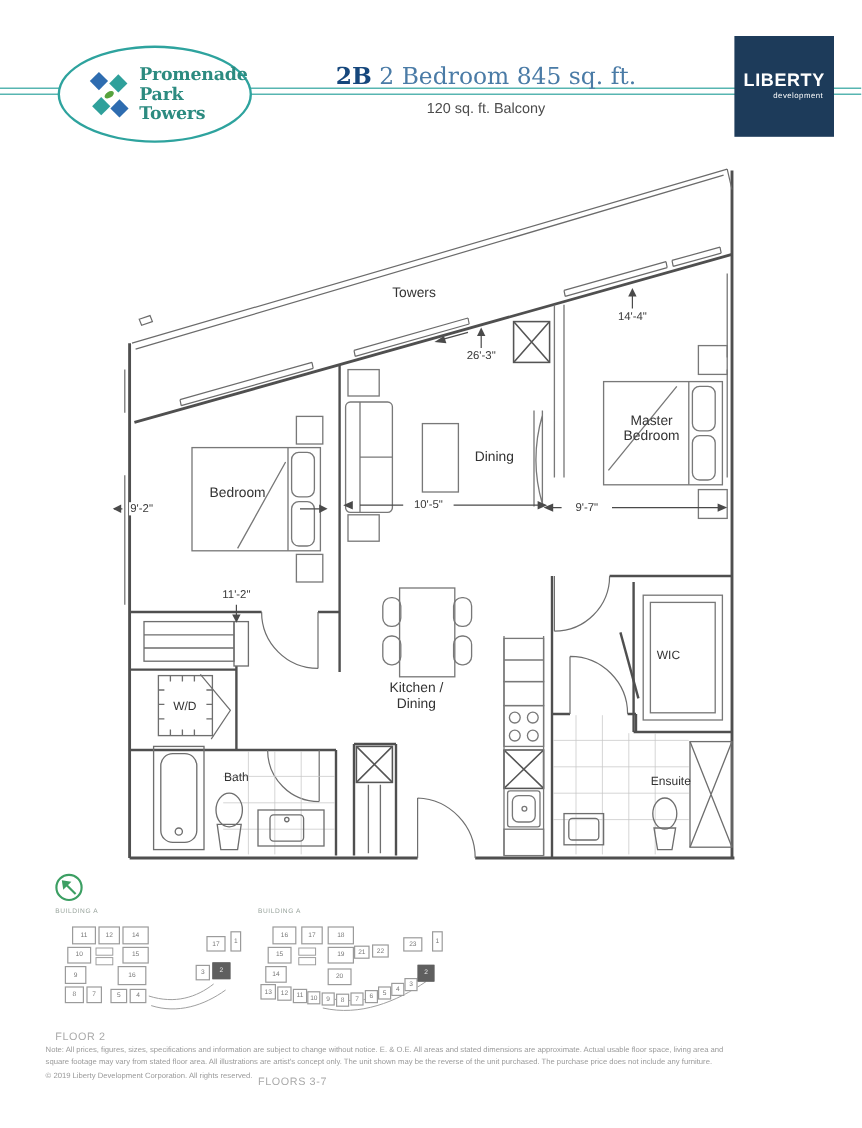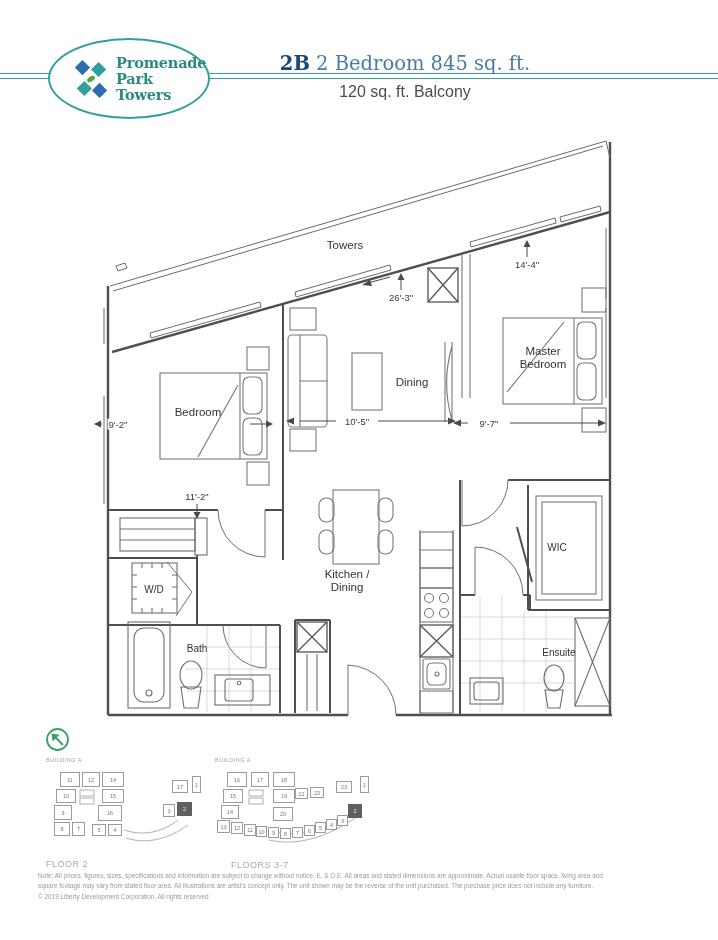--- a/index.html
+++ b/index.html
@@ -11,21 +11,21 @@
   .oval{position:absolute;left:48px;top:38px;width:158px;height:77px;background:#fff;
         border:2.5px solid #2ea39e;border-radius:50%;z-index:2;display:flex;align-items:center;}
   .oval svg{margin-left:22px;}
   .logotext{margin-left:6px;font-family:"DejaVu Serif",serif;font-weight:bold;
             font-size:14.5px;line-height:16px;color:#2c8b80;letter-spacing:-0.2px;}
   .titleblock{position:absolute;left:230px;top:40px;width:350px;text-align:center;z-index:2;
               font-family:"DejaVu Serif",serif;font-size:19.5px;white-space:nowrap;margin-top:12px;}
   .unitcode{color:#16477c;font-weight:bold;}
   .titlemain{color:#4a7ba6;}
   .subtitle{position:absolute;left:230px;top:83px;width:350px;text-align:center;
-            font-size:16px;color:#4c4c4c;z-index:2;}
+            font-size:12px;color:#4c4c4c;z-index:2;}
   .liberty{position:absolute;left:612px;top:30px;width:83px;height:84px;background:#1d3b5a;
            z-index:2;color:#fff;display:flex;flex-direction:column;justify-content:center;}
   .liberty .nm{font-size:15px;font-weight:bold;letter-spacing:0.5px;text-align:center;line-height:14px;}
   .liberty .sub{font-size:6.5px;text-align:right;padding-right:9px;margin-top:2px;letter-spacing:0.4px;}
   
   .plan{position:absolute;left:90px;top:130px;width:540px;height:600px;}
   .plan svg{position:absolute;left:0;top:0;}
   .room{position:absolute;transform:translate(-50%,-50%);font-size:11.5px;color:#333;
         text-align:center;white-space:nowrap;line-height:13px;}
   .room.sm{font-size:10px;}
@@ -63,20 +63,24 @@
       <div>Promenade</div>
       <div>Park Towers</div>
     </div>
   </div>
 
   <div class="titleblock">
     <span class="unitcode">2B</span><span class="titlemain"> 2 Bedroom 845 sq. ft.</span>
   </div>
   <div class="subtitle">120 sq. ft. Balcony</div>
 
+  <div class="liberty">
+    <div class="nm">LIBERTY</div>
+    <div class="sub">development</div>
+  </div>
 
   <div class="plan">
     <svg width="540" height="600" viewBox="0 0 540 600">
 
       <g stroke="#4f4f4f" stroke-width="2.4" fill="none">
         <path d="M18,156 L18,585"></path>
         <path d="M18,585 L258,585 M306,585 L522,585"></path>
         <path d="M520,12 L520,585"></path>
         <path d="M22,222 L520,82"></path>
       </g>
@@ -262,21 +266,21 @@
   <div class="keyplan" style="left:215px;top:766px;width:180px;height:85px;">
     <svg width="180" height="85" viewBox="0 0 180 85">
       <g stroke="#9b9b9b" stroke-width="0.8" fill="none">
         <path d="M54,74 C85,81 115,69 140,52"></path>
         <path d="M60,66 C88,72 114,62 133,49"></path>
         <rect x="34" y="24" width="14" height="6"></rect>
           <rect x="34" y="32" width="14" height="6"></rect>
       </g>
     </svg>
   <div class="kp-cell" style="left: 12px; top: 6px; width: 20px; height: 15px;">16</div><div class="kp-cell" style="left: 36px; top: 6px; width: 18px; height: 15px;">17</div><div class="kp-cell" style="left: 58px; top: 6px; width: 22px; height: 15px;">18</div><div class="kp-cell" style="left: 8px; top: 23px; width: 20px; height: 14px;">15</div><div class="kp-cell" style="left: 58px; top: 23px; width: 22px; height: 14px;">19</div><div class="kp-cell" style="left: 6px; top: 39px; width: 18px; height: 14px;">14</div><div class="kp-cell" style="left: 58px; top: 41px; width: 20px; height: 14px;">20</div><div class="kp-cell" style="left: 2px; top: 54px; width: 13px; height: 13px;">13</div><div class="kp-cell" style="left: 16px; top: 56px; width: 12px; height: 12px;">12</div><div class="kp-cell" style="left: 29px; top: 58px; width: 12px; height: 12px;">11</div><div class="kp-cell" style="left: 41px; top: 60px; width: 11px; height: 11px;">10</div><div class="kp-cell" style="left: 53px; top: 61px; width: 11px; height: 11px;">9</div><div class="kp-cell" style="left: 65px; top: 62px; width: 11px; height: 11px;">8</div><div class="kp-cell" style="left: 77px; top: 61px; width: 11px; height: 11px;">7</div><div class="kp-cell" style="left: 89px; top: 59px; width: 11px; height: 11px;">6</div><div class="kp-cell" style="left: 100px; top: 56px; width: 11px; height: 11px;">5</div><div class="kp-cell" style="left: 111px; top: 53px; width: 11px; height: 11px;">4</div><div class="kp-cell" style="left: 122px; top: 49px; width: 11px; height: 11px;">3</div><div class="kp-cell" style="left: 80px; top: 22px; width: 13px; height: 11px;">21</div><div class="kp-cell" style="left: 95px; top: 21px; width: 14px; height: 11px;">22</div><div class="kp-cell" style="left: 121px; top: 15px; width: 16px; height: 12px;">23</div><div class="kp-cell kp-dark" style="left: 133px; top: 38px; width: 14px; height: 14px;">2</div><div class="kp-cell" style="left: 145px; top: 10px; width: 9px; height: 17px;">1</div></div>
-  <div class="kp-label" style="left:215px;top:860px;margin-left:16px;">FLOORS 3-7</div>
+  <div class="kp-label" style="left:215px;top:896px;">FLOORS 3-7</div>
 
   <div class="legal">
     <div>Note: All prices, figures, sizes, specifications and information are subject to change without notice. E. &amp; O.E. All areas and stated dimensions are approximate. Actual usable floor space, living area and</div>
     <div>square footage may vary from stated floor area. All illustrations are artist's concept only. The unit shown may be the reverse of the unit purchased. The purchase price does not include any furniture.</div>
     <div class="copy">© 2019 Liberty Development Corporation. All rights reserved.</div>
   </div>
 
 </div>
 
 </body></html>

